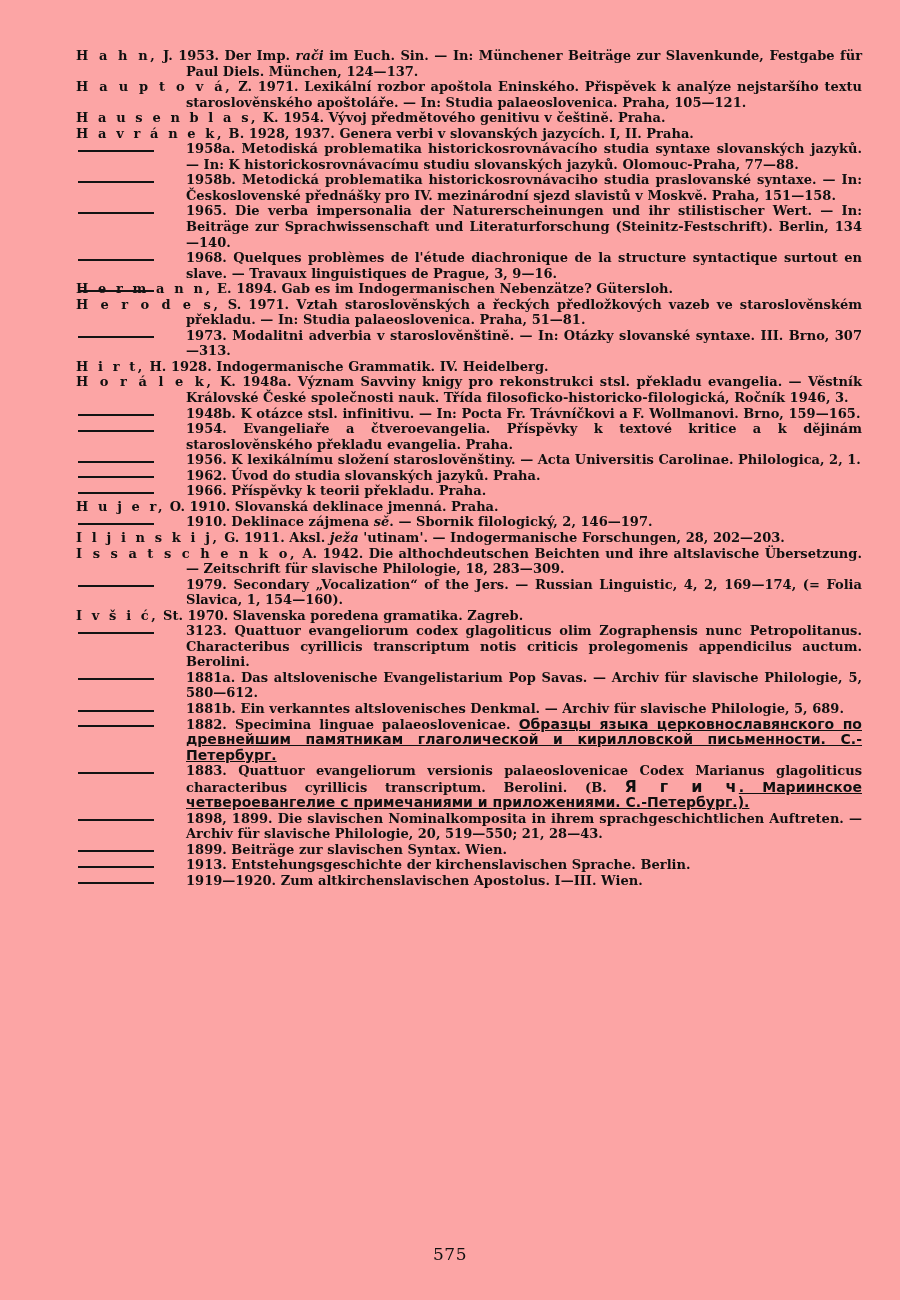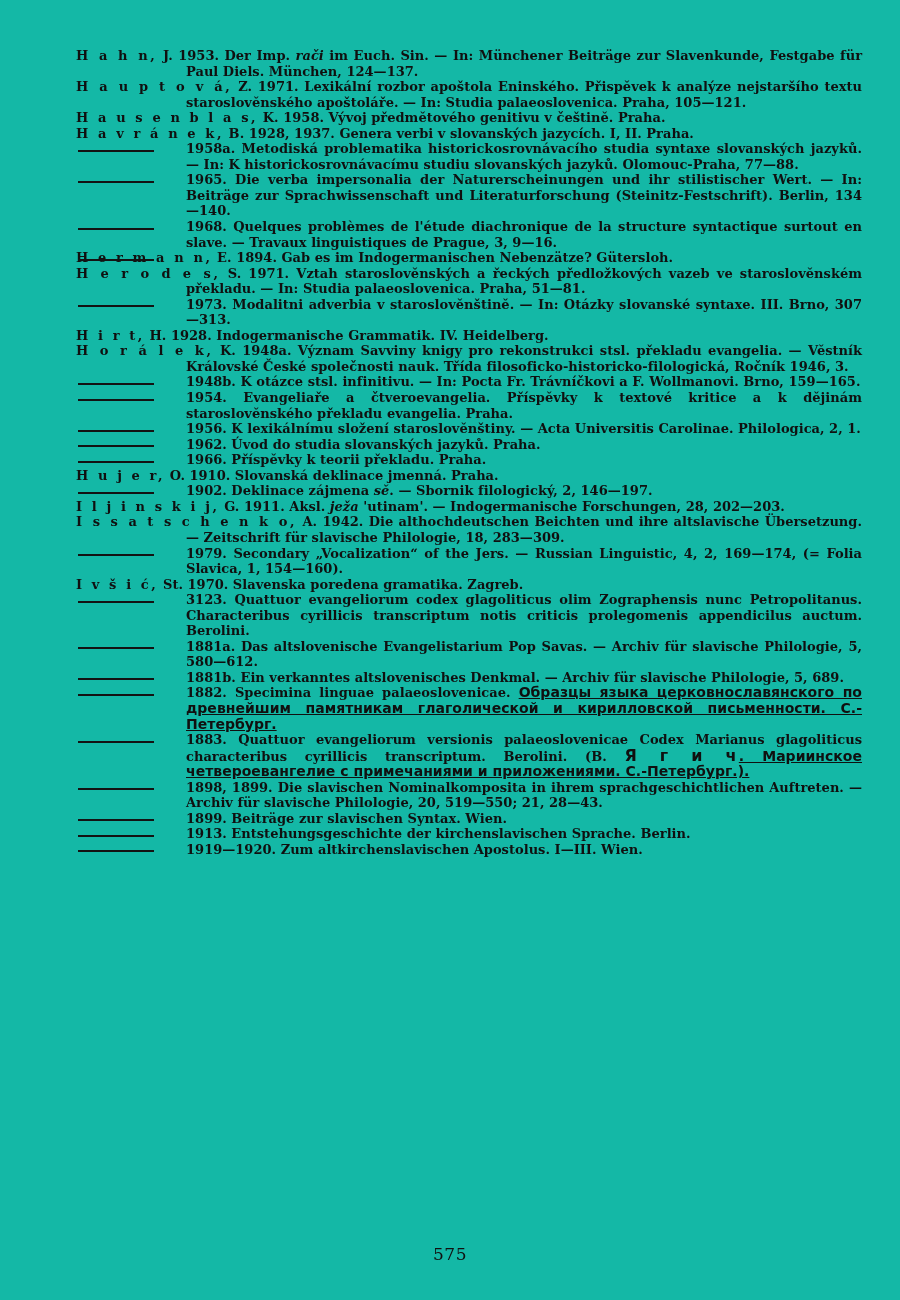--- a/index.html
+++ b/index.html
@@ -12,21 +12,21 @@
     height: 1300px;
     font-family: "DejaVu Serif", "Liberation Serif", serif;
     color: #101010;
   }
   #page {
     position: relative;
     width: 900px;
     height: 1300px;
     box-sizing: border-box;
     padding: 48px 38px 0 76px;
-    background: #14b8a6;
+    background: #fca5a5;
   }
   .biblio {
     list-style: none;
     margin: 0;
     padding: 0;
   }
   .entry {
     display: block;
     font-size: 13.0px;
     line-height: 15.55px;
@@ -87,38 +87,39 @@
     letter-spacing: 0.5px;
   }
 </style>
 </head>
 <body>
 
 <div id="page">
   <div class="biblio" id="biblio-list">
       <div class="entry hang"><span class="author">H a h n,</span><span> J. 1953. Der Imp. </span><span class="it">rači</span><span> im Euch. Sin. — In: Münchener Beiträge zur Slavenkunde, Festgabe für Paul Diels. München, 124—137.</span></div>
       <div class="entry hang"><span class="author">H a u p t o v á,</span><span> Z. 1971. Lexikální rozbor apoštola Eninského. Přispěvek k analýze nejstaršího textu staroslověnského apoštoláře. — In: Studia palaeoslovenica. Praha, 105—121.</span></div>
-      <div class="entry hang"><span class="author">H a u s e n b l a s,</span><span> K. 1958. Vývoj předmětového genitivu v češtině. Praha.</span></div>
+      <div class="entry hang"><span class="author">H a u s e n b l a s,</span><span> K. 1954. Vývoj předmětového genitivu v češtině. Praha.</span></div>
       <div class="entry hang"><span class="author">H a v r á n e k,</span><span> B. 1928, 1937. Genera verbi v slovanských jazycích. I, II. Praha.</span></div>
       <div class="entry dashed"><span class="rule"></span><span>1958a. Metodiská problematika historickosrovnávacího studia syntaxe slovanských jazyků. — In: K historickosrovnávacímu studiu slovanských jazyků. Olomouc-Praha, 77—88.</span></div>
+      <div class="entry dashed"><span class="rule"></span><span>1958b. Metodická problematika historickosrovnávaciho studia praslovanské syntaxe. — In: Československé přednášky pro IV. mezinárodní sjezd slavistů v Moskvě. Praha, 151—158.</span></div>
       <div class="entry dashed"><span class="rule"></span><span>1965. Die verba impersonalia der Naturerscheinungen und ihr stilistischer Wert. — In: Beiträge zur Sprachwissenschaft und Literaturforschung (Steinitz-Festschrift). Berlin, 134—140.</span></div>
       <div class="entry dashed"><span class="rule"></span><span>1968. Quelques problèmes de l'étude diachronique de la structure syntactique surtout en slave. — Travaux linguistiques de Prague, 3, 9—16.</span></div>
       <div class="entry dashed"><span class="rule"></span></div>
       <div class="entry hang"><span class="author">H e r m a n n,</span><span> E. 1894. Gab es im Indogermanischen Nebenzätze? Gütersloh.</span></div>
       <div class="entry hang"><span class="author">H e r o d e s,</span><span> S. 1971. Vztah staroslověnských a řeckých předložkových vazeb ve staroslověnském překladu. — In: Studia palaeoslovenica. Praha, 51—81.</span></div>
       <div class="entry dashed"><span class="rule"></span><span>1973. Modalitni adverbia v staroslověnštině. — In: Otázky slovanské syntaxe. III. Brno, 307—313.</span></div>
       <div class="entry hang"><span class="author">H i r t,</span><span> H. 1928. Indogermanische Grammatik. IV. Heidelberg.</span></div>
       <div class="entry hang"><span class="author">H o r á l e k,</span><span> K. 1948a. Význam Savviny knigy pro rekonstrukci stsl. překladu evangelia. — Věstník Královské České společnosti nauk. Třída filosoficko-historicko-filologická, Ročník 1946, 3.</span></div>
       <div class="entry dashed"><span class="rule"></span><span>1948b. K otázce stsl. infinitivu. — In: Pocta Fr. Trávníčkovi a F. Wollmanovi. Brno, 159—165.</span></div>
       <div class="entry dashed"><span class="rule"></span><span>1954. Evangeliaře a čtveroevangelia. Příspěvky k textové kritice a k dějinám staroslověnského překladu evangelia. Praha.</span></div>
       <div class="entry dashed"><span class="rule"></span><span>1956. K lexikálnímu složení staroslověnštiny. — Acta Universitis Carolinae. Philologica, 2, 1.</span></div>
       <div class="entry dashed"><span class="rule"></span><span>1962. Úvod do studia slovanských jazyků. Praha.</span></div>
       <div class="entry dashed"><span class="rule"></span><span>1966. Příspěvky k teorii překladu. Praha.</span></div>
       <div class="entry hang"><span class="author">H u j e r,</span><span> O. 1910. Slovanská deklinace jmenná. Praha.</span></div>
-      <div class="entry dashed"><span class="rule"></span><span>1902. Deklinace zájmena </span><span class="it">sě</span><span>. — Sbornik filologický, 2, 146—197.</span></div>
+      <div class="entry dashed"><span class="rule"></span><span>1910. Deklinace zájmena </span><span class="it">sě</span><span>. — Sbornik filologický, 2, 146—197.</span></div>
       <div class="entry hang"><span class="author">I l j i n s k i j,</span><span> G. 1911. Aksl. </span><span class="it">ježa</span><span> 'utinam'. — Indogermanische Forschungen, 28, 202—203.</span></div>
       <div class="entry hang"><span class="author">I s s a t s c h e n k o,</span><span> A. 1942. Die althochdeutschen Beichten und ihre altslavische Übersetzung. — Zeitschrift für slavische Philologie, 18, 283—309.</span></div>
       <div class="entry dashed"><span class="rule"></span><span>1979. Secondary „Vocalization“ of the Jers. — Russian Linguistic, 4, 2, 169—174, (= Folia Slavica, 1, 154—160).</span></div>
       <div class="entry hang"><span class="author">I v š i ć,</span><span> St. 1970. Slavenska poredena gramatika. Zagreb.</span></div>
       <div class="entry dashed"><span class="rule"></span><span>3123. Quattuor evangeliorum codex glagoliticus olim Zographensis nunc Petropolitanus. Characteribus cyrillicis transcriptum notis criticis prolegomenis appendicilus auctum. Berolini.</span></div>
       <div class="entry dashed"><span class="rule"></span><span>1881a. Das altslovenische Evangelistarium Pop Savas. — Archiv für slavische Philologie, 5, 580—612.</span></div>
       <div class="entry dashed"><span class="rule"></span><span>1881b. Ein verkanntes altslovenisches Denkmal. — Archiv für slavische Philologie, 5, 689.</span></div>
       <div class="entry dashed"><span class="rule"></span><span>1882. Specimina linguae palaeoslovenicae. </span><span class="cyr">Образцы языка церковнославянского по древнейшим памятникам глаголической и кирилловской письменности. С.-Петербург.</span></div>
       <div class="entry dashed"><span class="rule"></span><span>1883. Quattuor evangeliorum versionis palaeoslovenicae Codex Marianus glagoliticus characteribus cyrillicis transcriptum. Berolini. (В. </span><span class="cyr-sp">Я г и ч</span><span class="cyr">. Мариинское четвероевангелие с примечаниями и приложениями. С.-Петербург.).</span></div>
       <div class="entry dashed"><span class="rule"></span><span>1898, 1899. Die slavischen Nominalkomposita in ihrem sprachgeschichtlichen Auftreten. — Archiv für slavische Philologie, 20, 519—550; 21, 28—43.</span></div>

